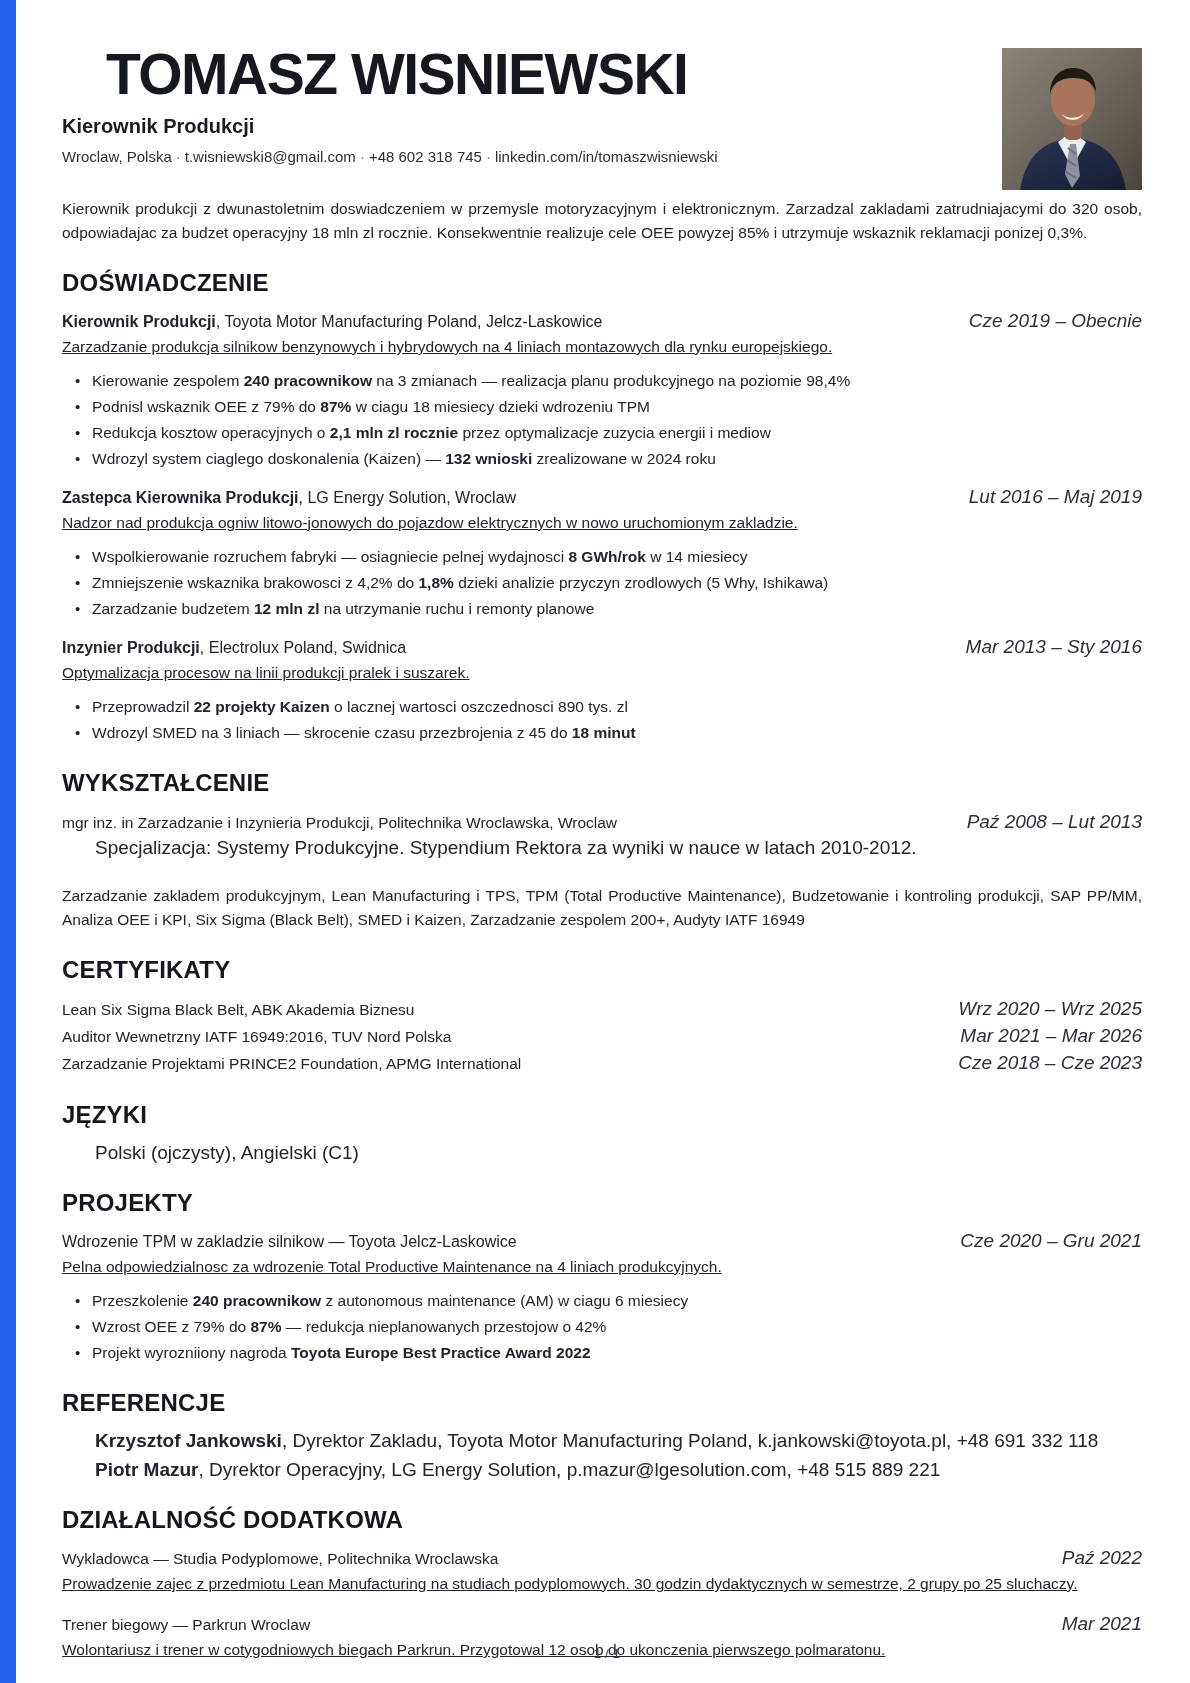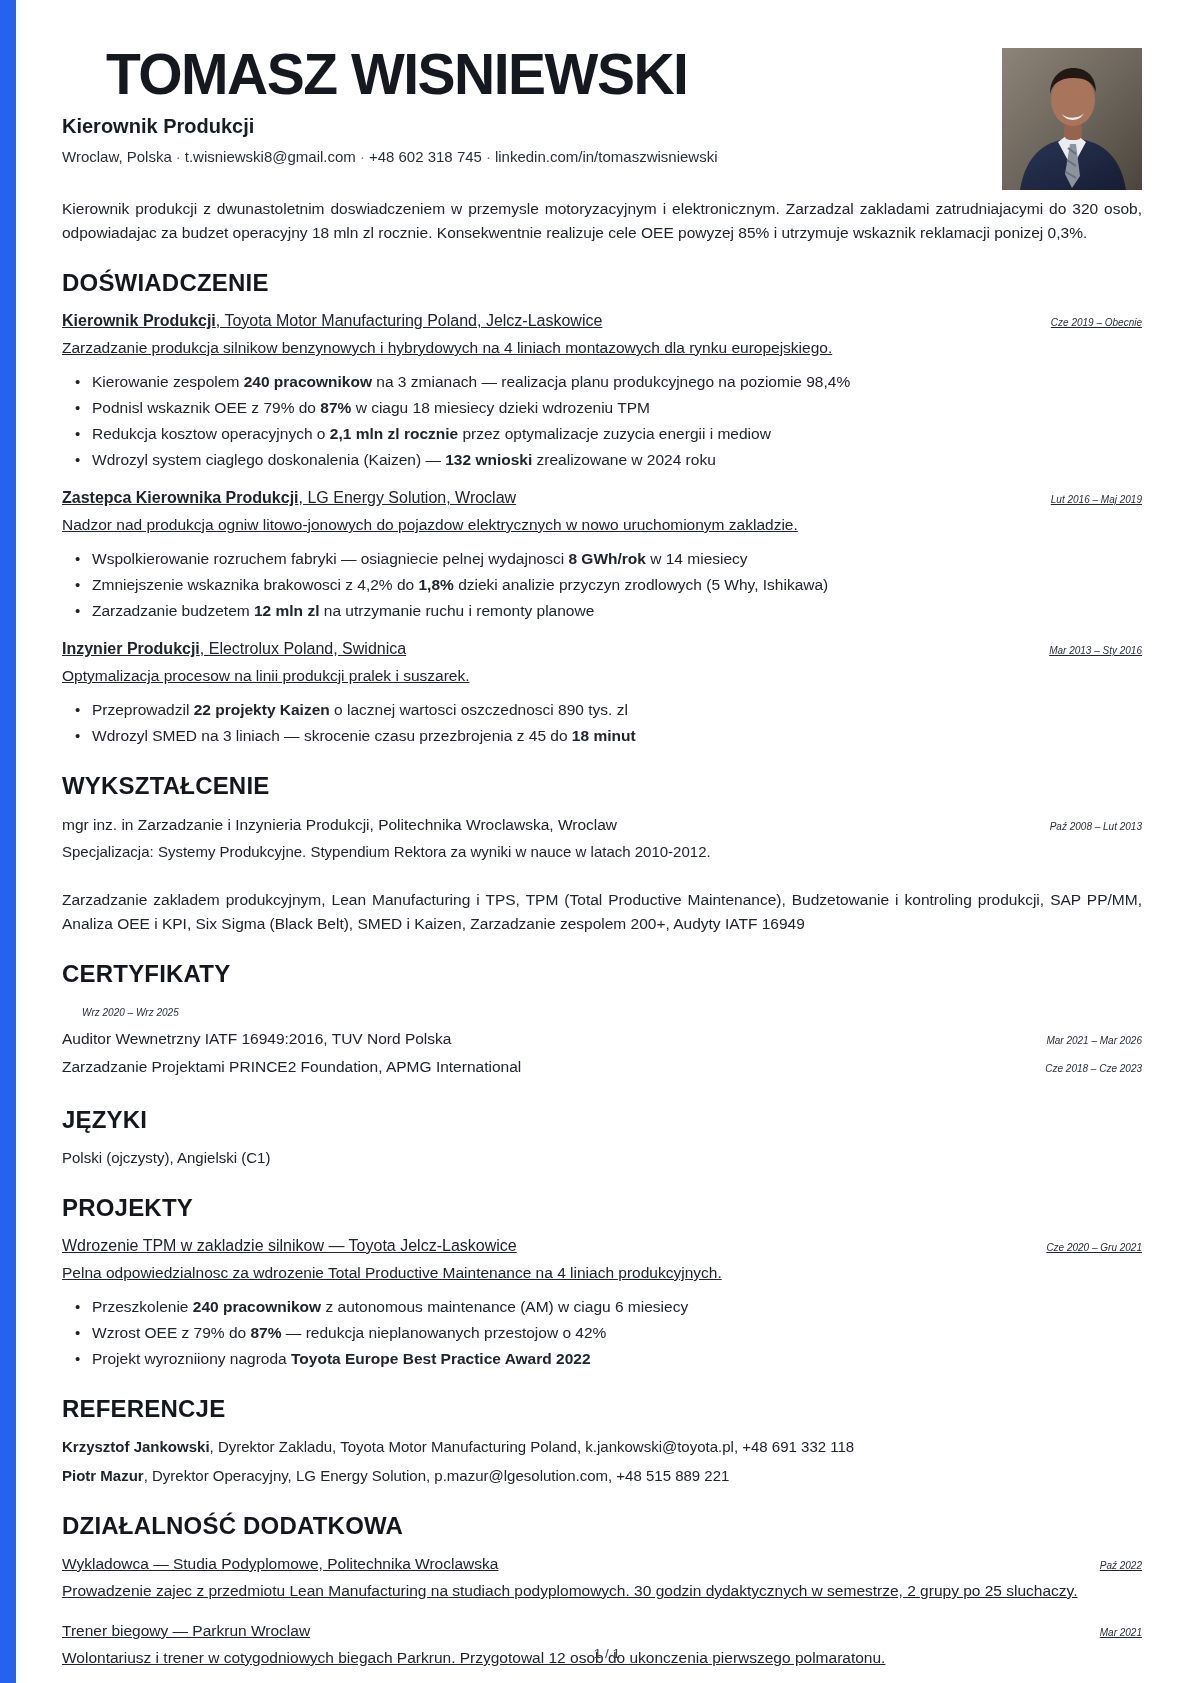--- a/index.html
+++ b/index.html
@@ -41,37 +41,37 @@
   
   .section { margin-top: 24px; }
   .section-heading {
     font-size: 24px; font-weight: 700; letter-spacing: 0.2px;
     color: #14171d; margin-bottom: 12px;
   }
   .entry { margin-top: 12px; }
   .entry:first-of-type { margin-top: 0; }
   .entry-head {
     display: flex; justify-content: space-between; align-items: baseline;
-    font-size: 16px; line-height: 23px; text-decoration: underline;
+    font-size: 16px; line-height: 23px;
   }
   .entry-title-bold { font-weight: 700; }
-  .date { font-style: italic; font-size: 10px; color: #2a2f38; white-space: nowrap; padding-left: 20px; }
+  .date { font-style: italic; font-size: 19px; color: #2a2f38; white-space: nowrap; padding-left: 20px; }
   .entry-desc { font-size: 15.5px; line-height: 24px; margin-top: 2px; text-decoration: underline; }
   .entry-desc.justify { text-align: justify; }
   ul.bullets { list-style: none; margin: 9px 0 14px 0; }
   ul.bullets li {
     position: relative; padding-left: 30px;
     font-size: 15.5px; line-height: 25px; margin-top: 1px;
   }
   ul.bullets li::before {
     content: "•"; position: absolute; left: 13px; top: 0;
     font-size: 15px; color: #20242c;
   }
   b { font-weight: 700; }
-  .plain-line { font-size: 15px; line-height: 24px; }
+  .plain-line { font-size: 19px; line-height: 24px; margin-left: 33px; }
   .row-line {
     display: flex; justify-content: space-between; align-items: baseline;
     font-size: 15.5px; line-height: 26px;
   }
   .para { font-size: 15.5px; line-height: 24px; text-align: justify; }
   
   .footer {
     position: absolute; bottom: 22px; left: 12px; width: 100%;
     text-align: center; font-size: 13.5px; color: #3a3f47;
   }
@@ -169,20 +169,21 @@
     <div class="plain-line">Specjalizacja: Systemy Produkcyjne. Stypendium Rektora za wyniki w nauce w latach 2010-2012.</div>
   </div>
 
   <div class="section">
     <p class="para">Zarzadzanie zakladem produkcyjnym, Lean Manufacturing i TPS, TPM (Total Productive Maintenance), Budzetowanie i kontroling produkcji, SAP PP/MM, Analiza OEE i KPI, Six Sigma (Black Belt), SMED i Kaizen, Zarzadzanie zespolem 200+, Audyty IATF 16949</p>
   </div>
 
   <div class="section">
     <div class="section-heading">CERTYFIKATY</div>
     <div class="row-line">
+      <span>Lean Six Sigma Black Belt, ABK Akademia Biznesu</span>
       <span class="date">Wrz 2020 – Wrz 2025</span>
     </div>
     <div class="row-line">
       <span>Auditor Wewnetrzny IATF 16949:2016, TUV Nord Polska</span>
       <span class="date">Mar 2021 – Mar 2026</span>
     </div>
     <div class="row-line">
       <span>Zarzadzanie Projektami PRINCE2 Foundation, APMG International</span>
       <span class="date">Cze 2018 – Cze 2023</span>
     </div>

